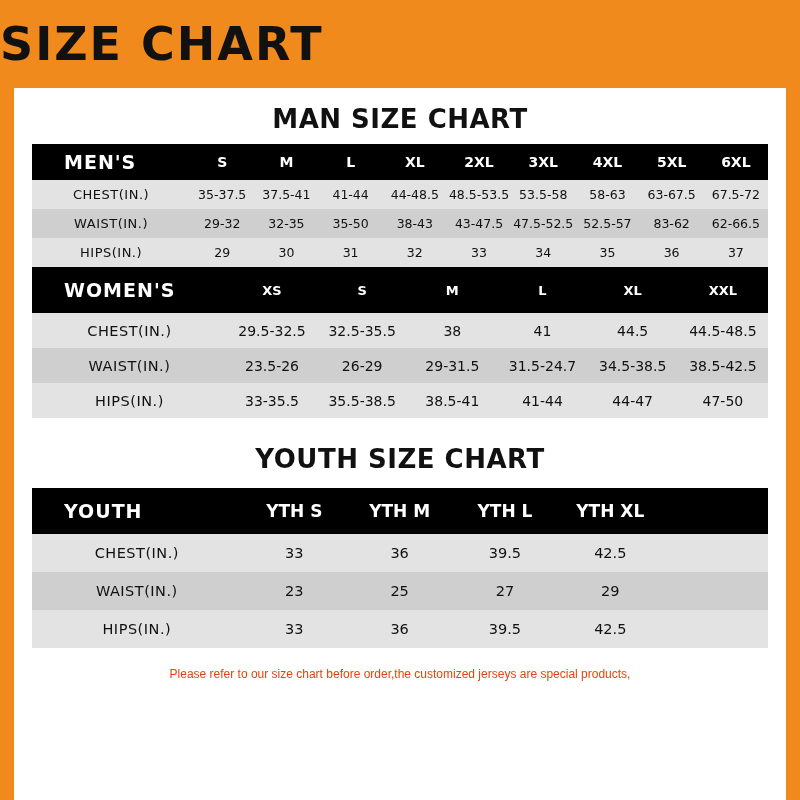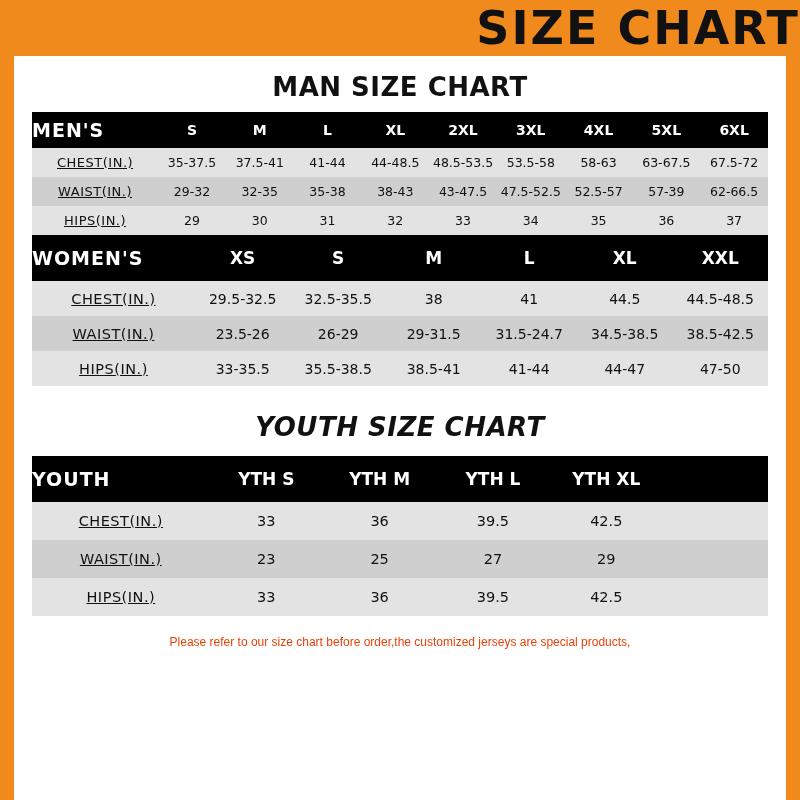--- a/index.html
+++ b/index.html
@@ -17,24 +17,24 @@
     width: 800px;
     height: 800px;
     position: relative;
     background: #ffffff;
     box-sizing: border-box;
     border-left: 14px solid #f08a1c;
     border-right: 14px solid #f08a1c;
   }
   .banner {
     background: #f08a1c;
-    height: 56px;
+    height: 88px;
     display: flex;
     align-items: center;
-    justify-content: flex-end;
+    justify-content: flex-start;
     margin: 0 -14px;
   }
   .banner-title {
     font-family: "DejaVu Sans", sans-serif;
     font-weight: bold;
     font-size: 46px;
     letter-spacing: 2px;
     color: #111111;
     line-height: 1;
   }
@@ -44,58 +44,58 @@
   .section-title {
     text-align: center;
     font-family: "DejaVu Sans", sans-serif;
     font-weight: bold;
     font-size: 26px;
     color: #111111;
     letter-spacing: 0.5px;
   }
   .t-man { margin-top: 16px; margin-bottom: 10px; }
   .t-women { margin-top: 22px; margin-bottom: 12px; }
-  .t-youth { margin-top: 26px; margin-bottom: 14px; font-style: italic; }
+  .t-youth { margin-top: 26px; margin-bottom: 14px; }
 
   table.size {
     width: 100%;
     border-collapse: collapse;
     table-layout: fixed;
   }
   table.size th, table.size td {
     text-align: center;
     font-family: "DejaVu Sans", sans-serif;
   }
   
   table.size thead tr {
     background: #000000;
   }
   table.size thead th {
     color: #ffffff;
     font-weight: bold;
   }
   .hdr-label {
     text-align: left !important;
-    padding-left: 0;
+    padding-left: 32px;
     letter-spacing: 1px;
   }
   
   table.size tbody tr:nth-child(odd) { background: #e3e3e3; }
   table.size tbody tr:nth-child(even) { background: #cfcfcf; }
   table.size tbody td { color: #111111; }
-  .row-label { letter-spacing: 0.5px; text-decoration: underline; }
+  .row-label { letter-spacing: 0.5px; }
 
   
   .man thead th { font-size: 14px; height: 34px; }
   .man .hdr-label { font-size: 19px; }
   .man tbody td { font-size: 12.5px; height: 27px; }
   .man .row-label { font-size: 13px; }
 
   
-  .women thead th { font-size: 17px; height: 44px; }
+  .women thead th { font-size: 13px; height: 44px; }
   .women .hdr-label { font-size: 19px; }
   .women tbody td { font-size: 14px; height: 33px; }
   .women .row-label { font-size: 14.5px; }
 
   
   .youth thead th { font-size: 17px; height: 44px; }
   .youth .hdr-label { font-size: 19px; }
   .youth tbody td { font-size: 14.5px; height: 36px; }
   .youth .row-label { font-size: 14.5px; }
 
@@ -147,26 +147,26 @@
           <td>48.5-53.5</td>
           <td>53.5-58</td>
           <td>58-63</td>
           <td>63-67.5</td>
           <td>67.5-72</td>
         </tr>
         <tr>
           <td class="row-label">WAIST(IN.)</td>
           <td>29-32</td>
           <td>32-35</td>
-          <td>35-38</td>
+          <td>35-50</td>
           <td>38-43</td>
           <td>43-47.5</td>
           <td>47.5-52.5</td>
           <td>52.5-57</td>
-          <td>57-39</td>
+          <td>83-62</td>
           <td>62-66.5</td>
         </tr>
         <tr>
           <td class="row-label">HIPS(IN.)</td>
           <td>29</td>
           <td>30</td>
           <td>31</td>
           <td>32</td>
           <td>33</td>
           <td>34</td>

